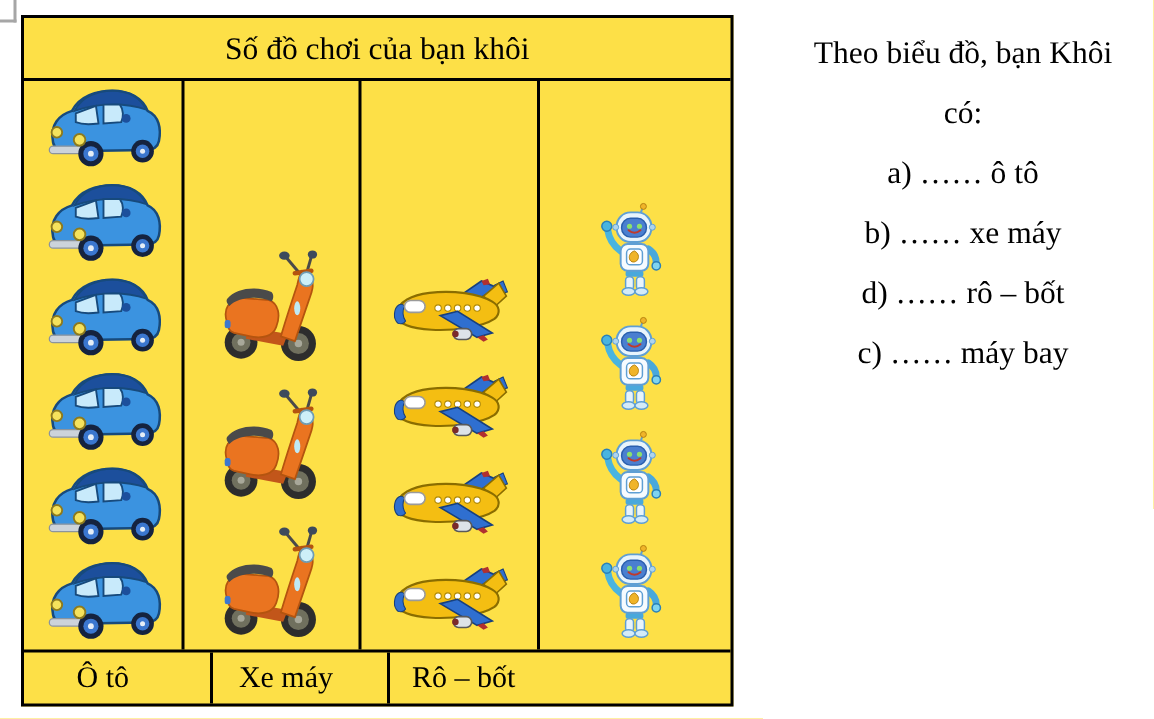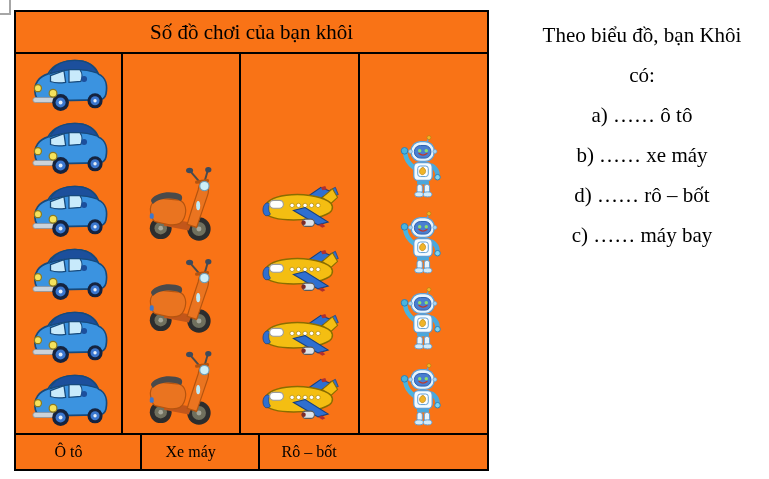--- a/index.html
+++ b/index.html
@@ -17,21 +17,21 @@
     border-right:2px solid #a6a6a6;
     border-bottom:2px solid #a6a6a6;
   }
   
   .chart-table {
     position:absolute; left:14px; top:10px;
     width:475px; height:461px;
     border:2px solid #000;
     box-sizing:border-box;
     display:flex; flex-direction:column;
-    background:#f97316;
+    background:#fde047;
   }
   .chart-title {
     height:42px; flex:0 0 42px;
     border-bottom:2px solid #000;
     box-sizing:border-box;
     display:flex; align-items:center; justify-content:center;
     font-size:21px;
   }
   .chart-body {
     flex:1 1 auto;
@@ -53,21 +53,21 @@
   .chart-col:nth-child(4) { gap:10px; }
   .chart-labels {
     height:36px; flex:0 0 36px;
     border-top:2px solid #000;
     box-sizing:border-box;
     display:grid;
     grid-template-columns:22.3% 25.1% 25.2% 27.4%;
   }
   .chart-label {
     display:flex; align-items:center; justify-content:center;
-    font-size:16px;
+    font-size:20px;
   }
   .chart-label + .chart-label { border-left:2px solid #000;margin-left:19px; }
   
   svg.car-icon     { width:84px; height:56px; flex:none; }
   svg.scooter-icon { width:80px; height:78px; flex:none; }
   svg.plane-icon   { width:90px; height:52px; flex:none; }
   svg.robot-icon   { width:50px; height:66px; flex:none; }
   
   .questions {
     position:absolute; left:515px; top:24px;

